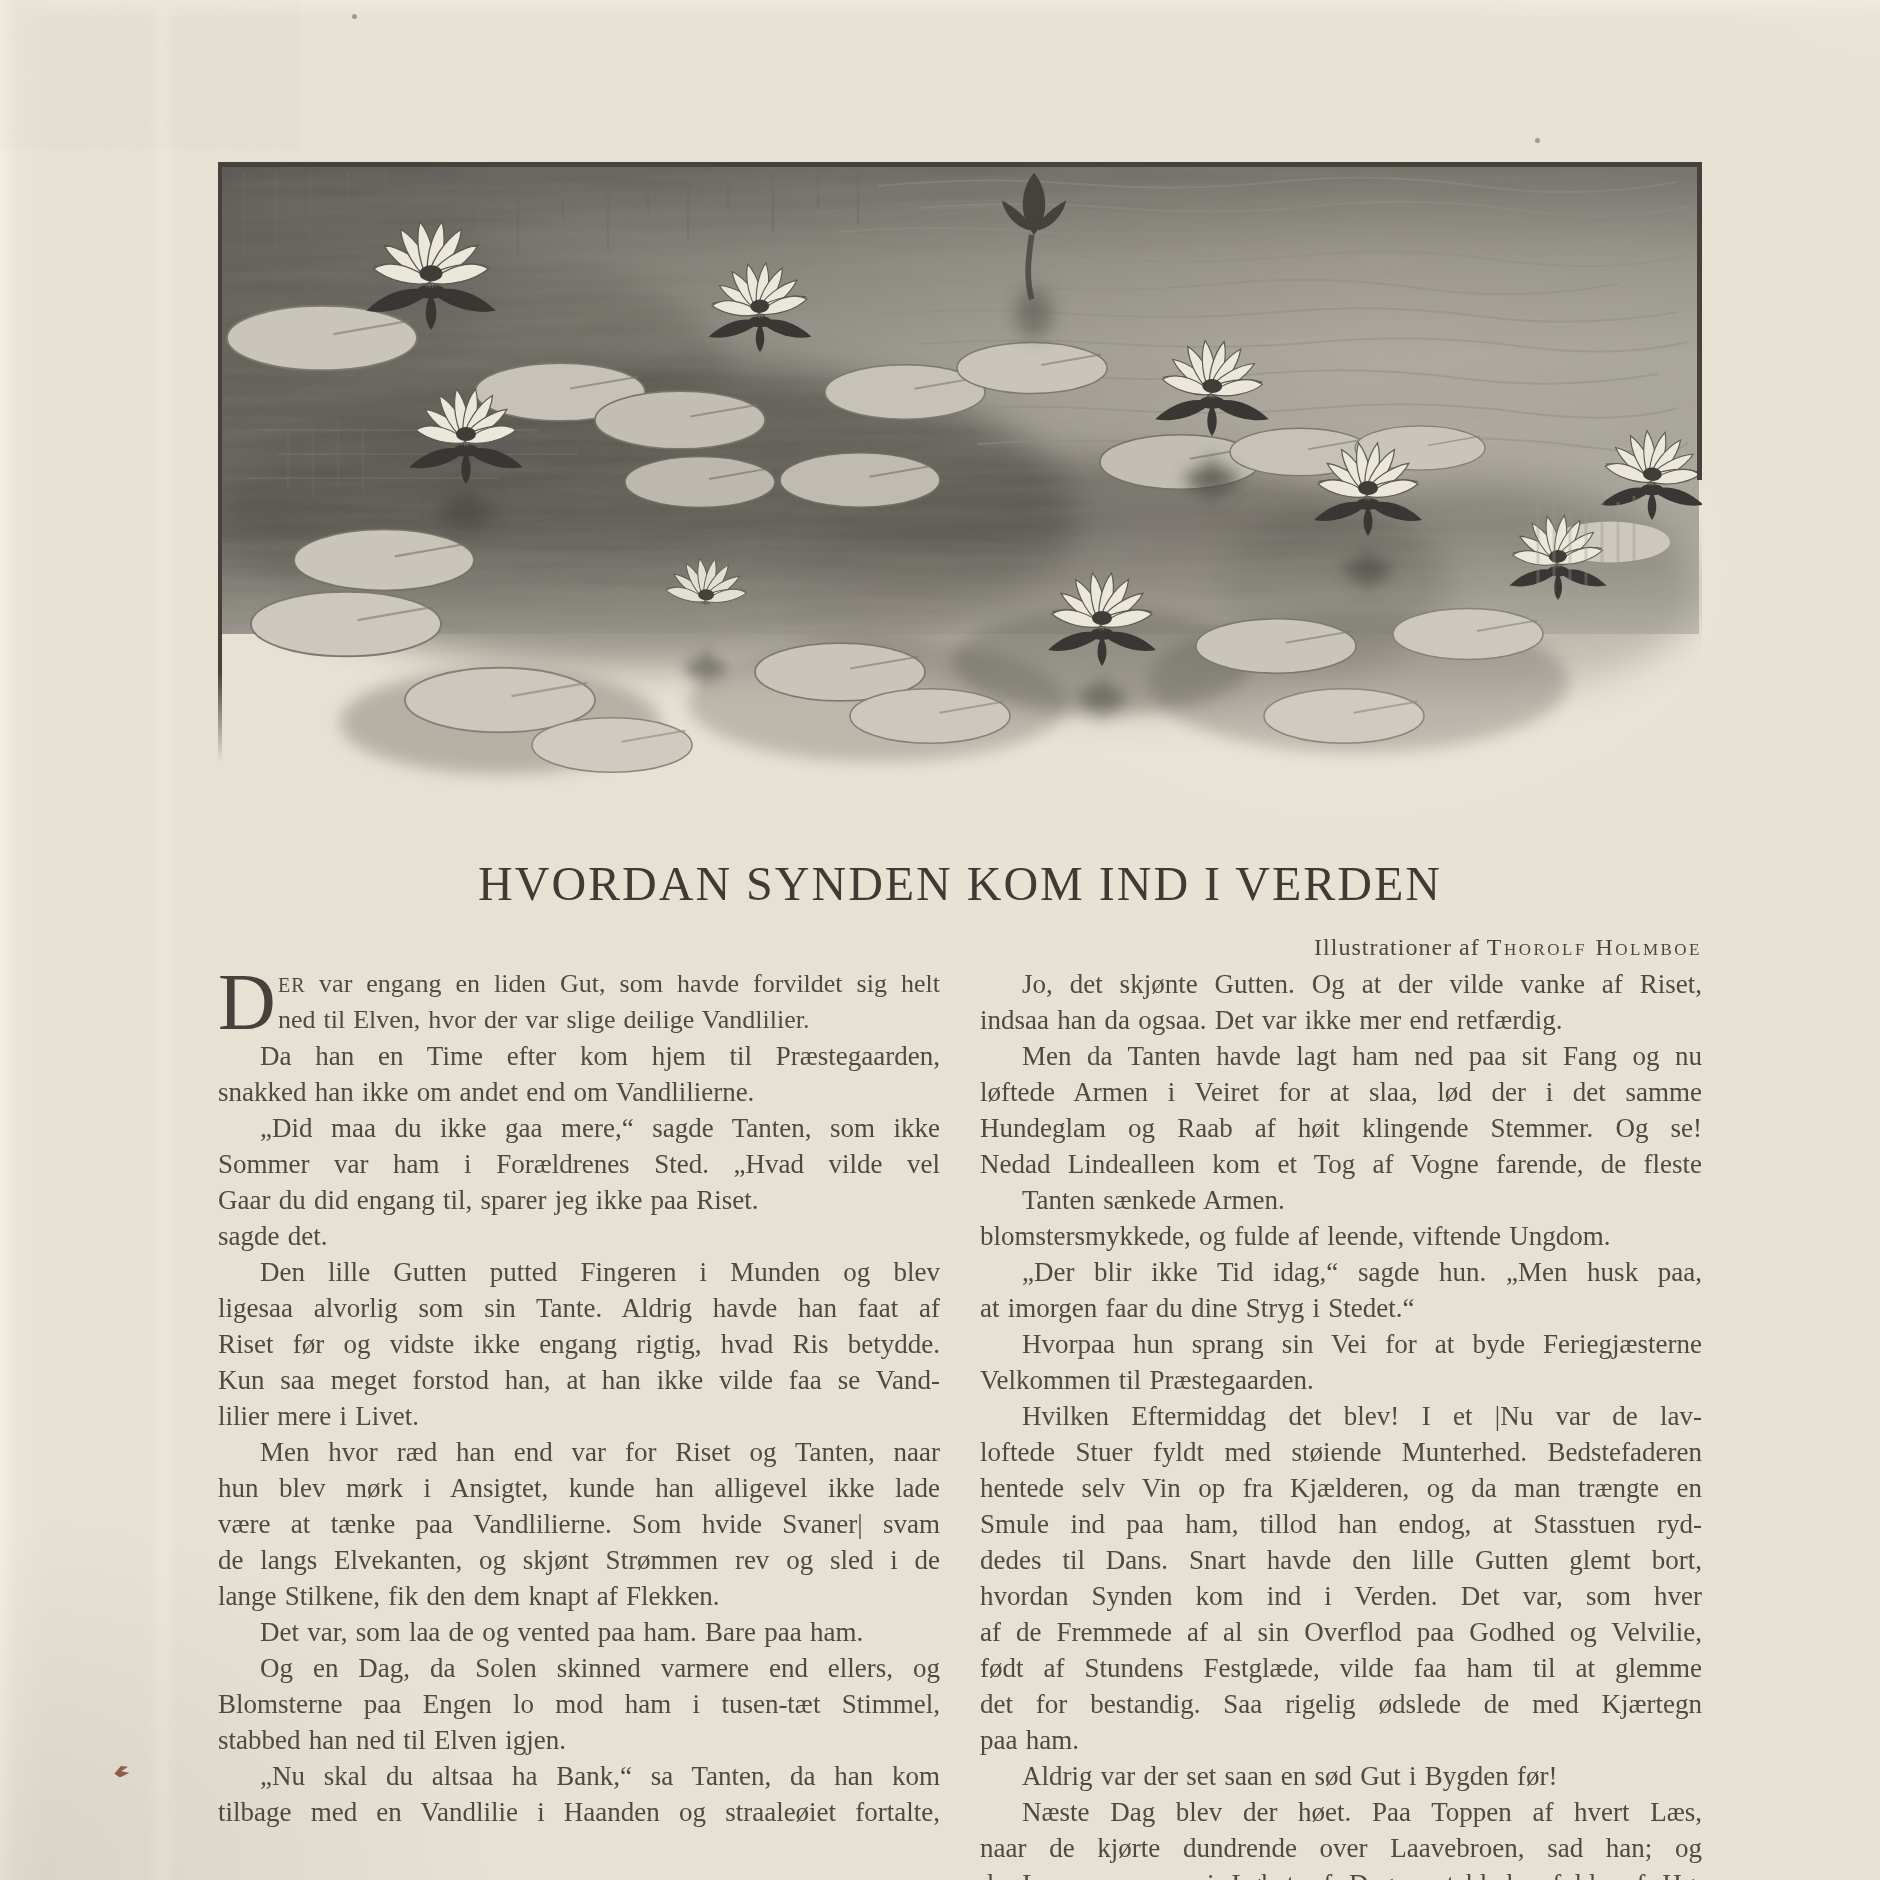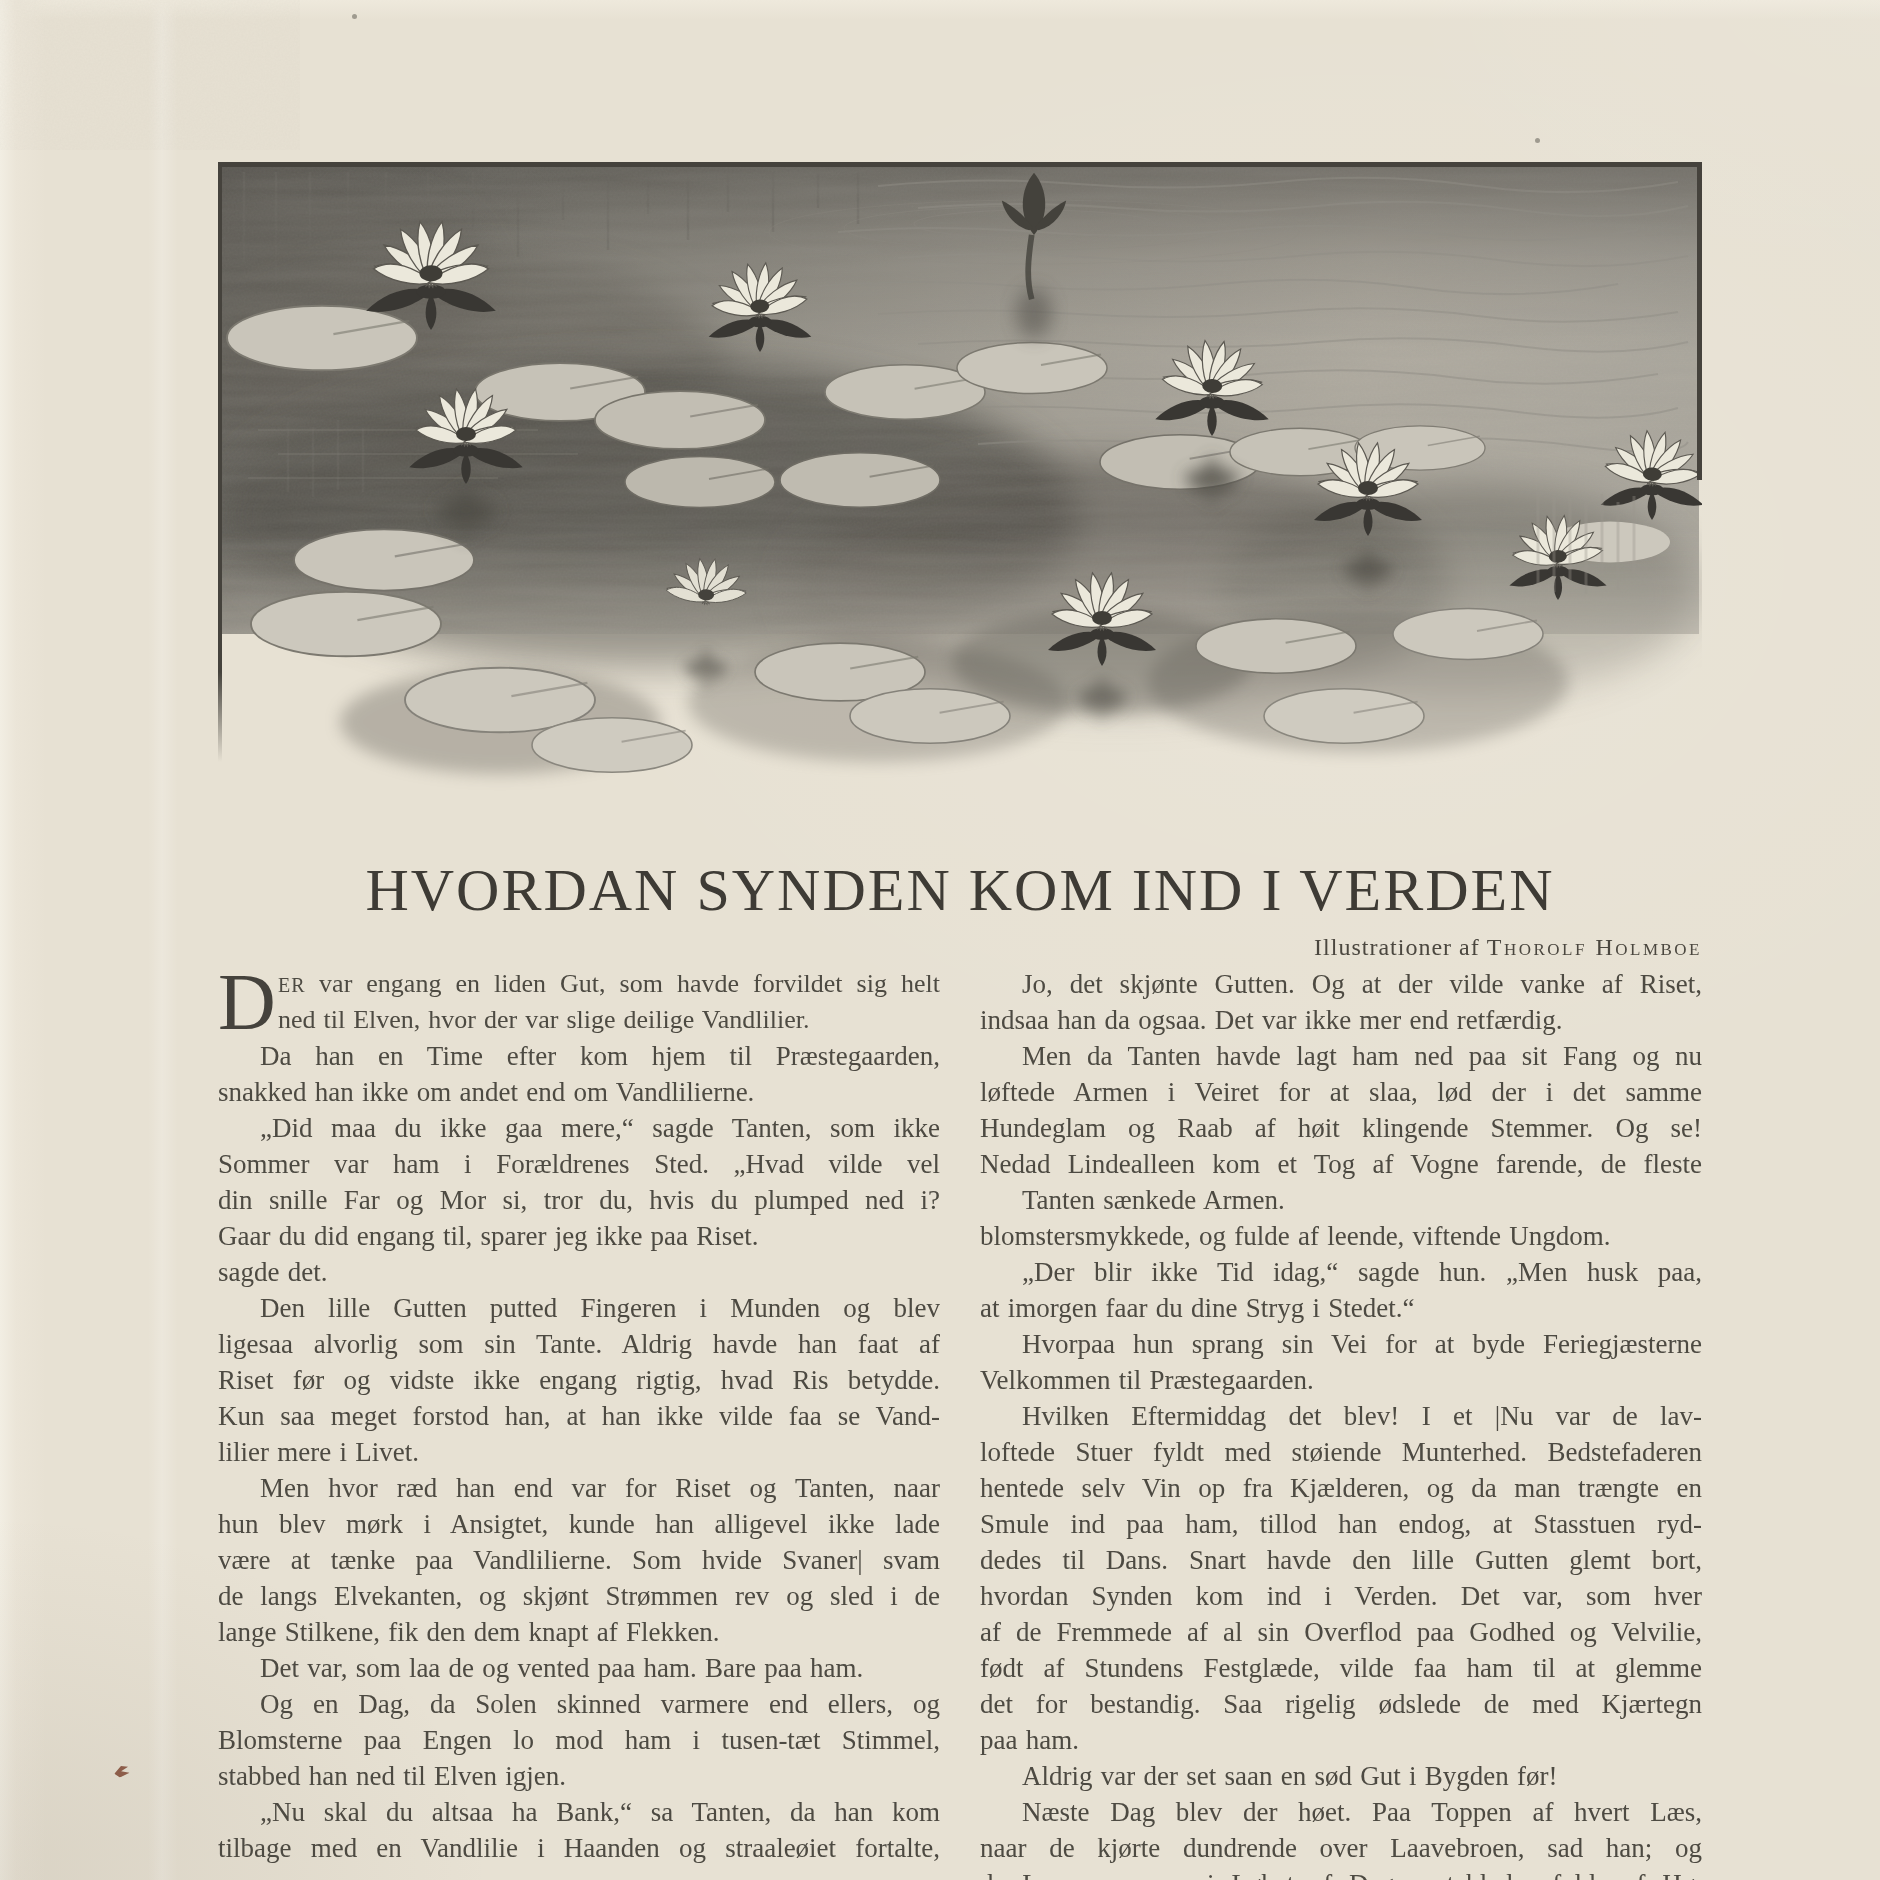--- a/index.html
+++ b/index.html
@@ -10,21 +10,21 @@
       radial-gradient(1300px 900px at 72% 30%, rgba(255,255,255,0.10), rgba(255,255,255,0) 65%),
       radial-gradient(700px 520px at 0% 100%, rgba(120,110,92,0.12), rgba(120,110,92,0) 70%),
       radial-gradient(900px 500px at 100% 0%, rgba(255,255,255,0.07), rgba(255,255,255,0) 60%),
       linear-gradient(90deg, #f2eee3 0px, #ebe5d8 16px, rgba(235,229,216,0) 46px),
       linear-gradient(180deg, #eee9dc 0px, rgba(238,233,220,0) 20px),
       linear-gradient(90deg, rgba(255,255,255,0) 148px, rgba(255,255,255,0.20) 162px, rgba(255,255,255,0) 178px);
   }
   .grain{position:absolute;inset:0;pointer-events:none;opacity:.5;}
   .illu{position:absolute;left:218px;top:162px;width:1484px;height:632px;}
   .title{position:absolute;left:218px;top:856px;width:1484px;text-align:center;
-    font-size:60px;letter-spacing:2px;color:#3e3b35;white-space:nowrap;}
+    font-size:48px;letter-spacing:2px;color:#3e3b35;white-space:nowrap;}
   .byline{position:absolute;left:218px;top:934px;width:1484px;text-align:right;
     font-size:24px;letter-spacing:1px;color:#4b473f;}
   .byline .name{font-variant:small-caps;letter-spacing:2.5px;}
   .col{position:absolute;top:966px;width:722px;font-size:27px;word-spacing:1.5px;}
   .col-left{left:218px;}
   .col-right{left:980px;}
   .line{height:36px;line-height:36px;overflow:hidden;}
   .line.just{text-align:justify;text-align-last:justify;}
   .line.ind{text-indent:42px;font-family:Liberation Serif, serif;}
   .line.drop{padding-left:60px;font-size:26px;}
@@ -259,21 +259,20 @@
   <div class="byline"><span>Illustrationer af </span><span class="name">Thorolf Holmboe</span></div>
 
   <div class="dropcap">D</div>
   <div class="col col-left" id="col-left">
       <div class="line just drop"><span class="leadin">ER </span>var engang en liden Gut, som havde forvildet sig helt</div>
       <div class="line drop">ned til Elven, hvor der var slige deilige Vandlilier.</div>
       <div class="line just ind">Da han en Time efter kom hjem til Præstegaarden,</div>
       <div class="line">snakked han ikke om andet end om Vandlilierne.</div>
       <div class="line just ind">„Did maa du ikke gaa mere,“ sagde Tanten, som ikke</div>
       <div class="line just">Sommer var ham i Forældrenes Sted.  „Hvad vilde vel</div>
-      <div class="line just">din snille Far og Mor si, tror du, hvis du plumped ned i?</div>
       <div class="line">Gaar du did engang til, sparer jeg ikke paa Riset.</div>
       <div class="line">sagde det.</div>
       <div class="line just ind">Den lille Gutten putted Fingeren i Munden og blev</div>
       <div class="line just">ligesaa alvorlig som sin Tante.  Aldrig havde han faat af</div>
       <div class="line just">Riset før og vidste ikke engang rigtig, hvad Ris betydde.</div>
       <div class="line just">Kun saa meget forstod han, at han ikke vilde faa se Vand-</div>
       <div class="line">lilier mere i Livet.</div>
       <div class="line just ind">Men hvor ræd han end var for Riset og Tanten, naar</div>
       <div class="line just">hun blev mørk i Ansigtet, kunde han alligevel ikke lade</div>
       <div class="line just">være at tænke paa Vandlilierne.  Som hvide Svaner| svam</div>

